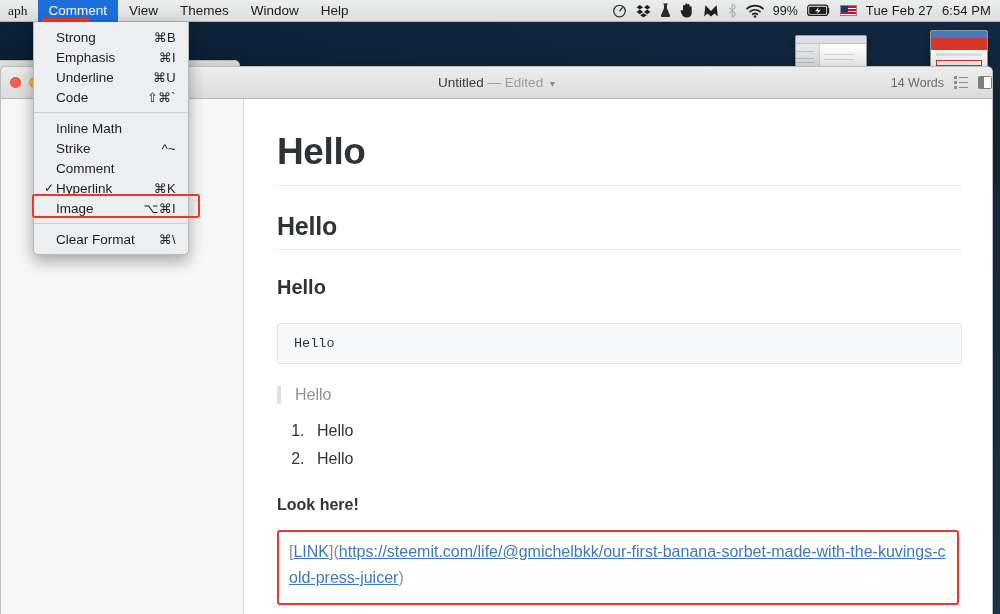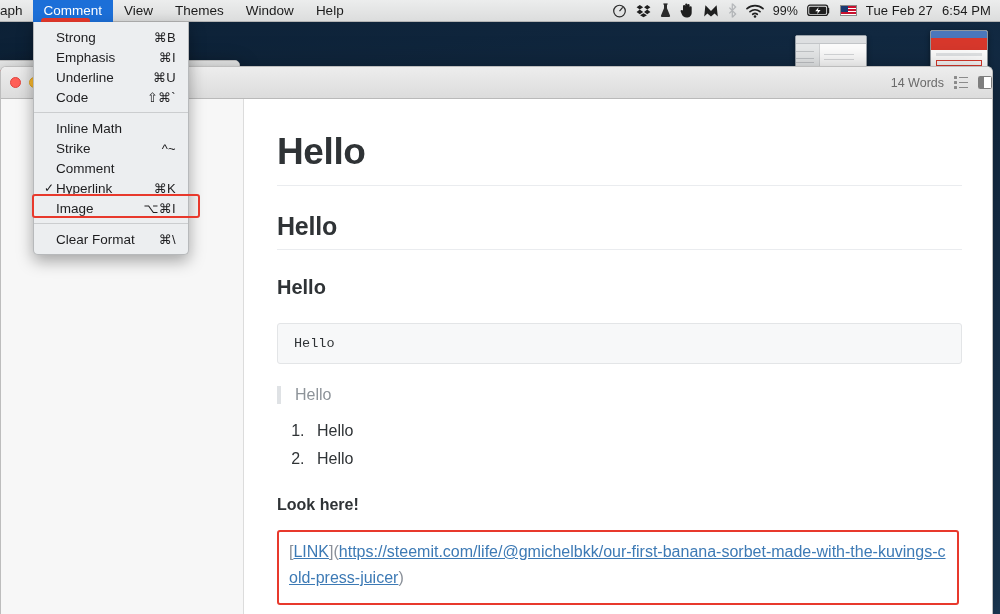--- a/index.html
+++ b/index.html
@@ -35,21 +35,21 @@
     border-bottom:1px solid #b4b4b4;
     display:flex; align-items:center;
     font-size:13.5px; color:#1b1b1b;
     z-index:40;
   }
   .mb-left { display:flex; align-items:center; height:22px; }
   .mb-item {
     padding:0 11px; height:22px; line-height:22px;
     white-space:nowrap; cursor:default;
   }
-  .mb-item.truncated { padding-left:0; padding-right:10px; }
+  .mb-item.truncated { padding-left:8px; padding-right:10px;font-family:Liberation Serif, serif; }
   .mb-item.active { background:#1c6fd8; color:#fff; }
   .mb-right {
     margin-left:auto; display:flex; align-items:center; gap:9px;
     padding-right:9px; height:22px; font-size:12.5px; color:#1b1b1b;
   }
   .mb-right .ic { display:flex; align-items:center; }
   .mb-clock { font-size:13px; letter-spacing:.1px; }
   .mb-pct { font-size:12.5px; }
   .flag {
     width:17px; height:11px; border:.5px solid #8a8a8a; position:relative;
@@ -257,20 +257,26 @@
 
 <div id="main-window">
 
   <div id="titlebar">
     <div id="traffic">
       <span class="tl r"></span>
       <span class="tl y"></span>
       <span class="tl g"></span>
     </div>
 
+    <div id="doc-title">
+      <span>Untitled</span>
+      <span class="dim">—</span>
+      <span class="dim">Edited</span>
+      <span class="chev">▾</span>
+    </div>
 
     <div id="tb-right">
       <span>14 Words</span>
       <span class="icon-list">
         <span>
             <i></i>
             <u></u>
           </span>
           <span>
             <i></i>

